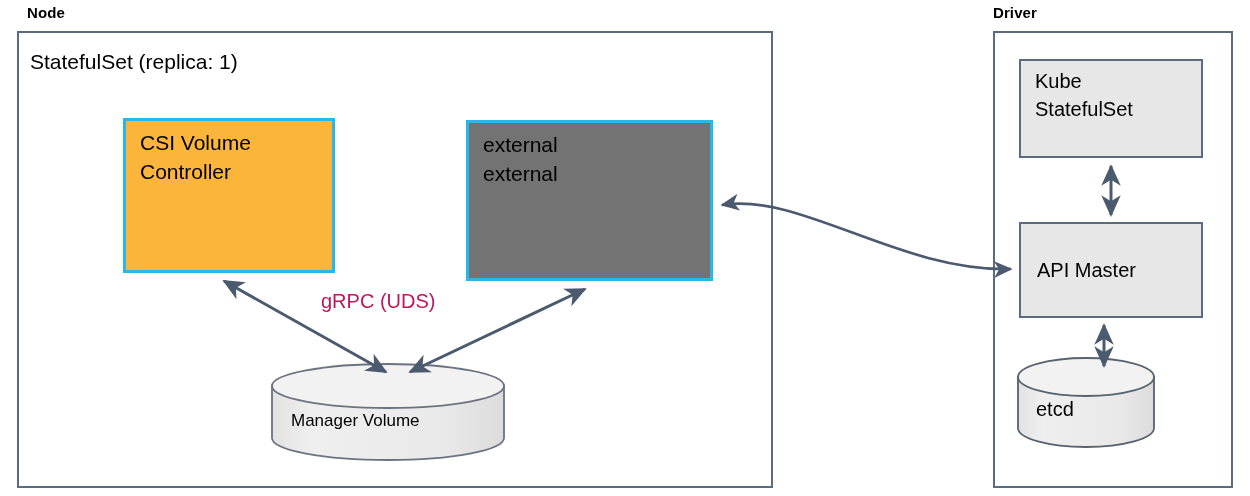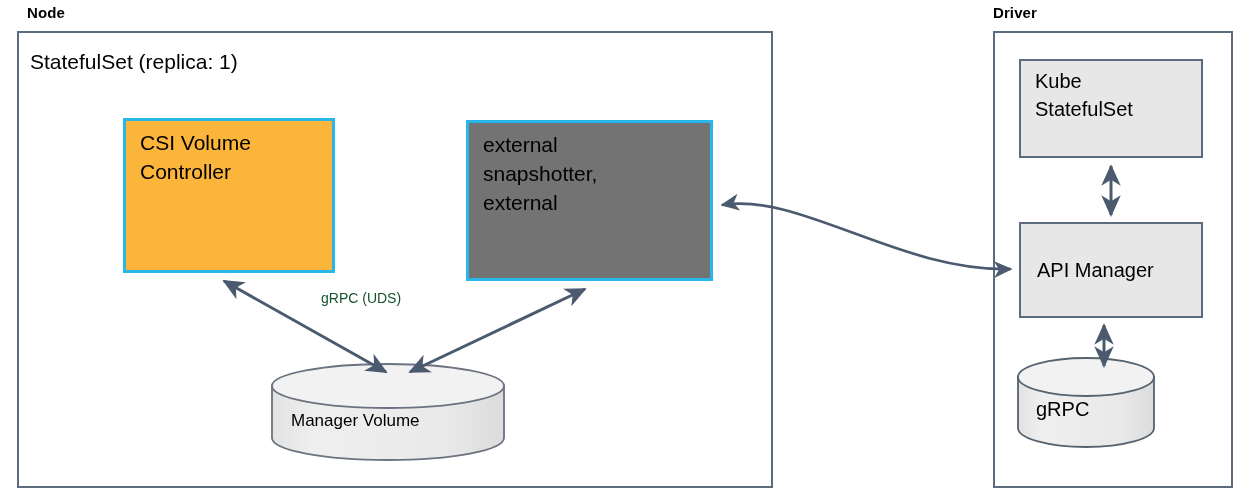--- a/index.html
+++ b/index.html
@@ -82,22 +82,22 @@
 
   
   .cyl-label {
     font-size: 17px;
     color: #000000;
     white-space: nowrap;
   }
 
   
   .edge-label {
-    font-size: 14px;
-    color: #14532d;
+    font-size: 20px;
+    color: #be185d;
     white-space: nowrap;
   }
 
   svg.overlay {
     position: absolute;
     left: 0; top: 0;
     width: 1250px;
     height: 496px;
     pointer-events: none;
   }
@@ -116,31 +116,30 @@
 
   <div class="abs container-box" style="left:993px; top:31px; width:240px; height:457px;"></div>
 
   <div class="abs proc-box proc-orange" style="left:123px; top:118px; width:212px; height:155px;">
     <div class="line">CSI Volume</div>
     <div class="line">Controller</div>
   </div>
 
   <div class="abs proc-box proc-green" style="left:466px; top:120px; width:247px; height:161px;">
     <div class="line">external</div>
-    <div class="line">snapshotter,</div>
     <div class="line">external</div>
   </div>
 
   <div class="abs grey-box" style="left:1019px; top:59px; width:184px; height:99px;">
     <div class="line">Kube</div>
     <div class="line">StatefulSet</div>
   </div>
 
   <div class="abs grey-box centered" style="left:1019px; top:222px; width:184px; height:96px;">
-    <div class="line">API Manager</div>
+    <div class="line">API Master</div>
   </div>
 
   <svg class="overlay" viewBox="0 0 1250 496">
     <defs>
       <marker id="arrHead" viewBox="0 0 12 12" refX="10.5" refY="6" markerWidth="7.5" markerHeight="7.5" orient="auto-start-reverse">
         <path d="M0,0.8 L11.5,6 L0,11.2 L3.2,6 Z" fill="#4b5a6e"></path>
       </marker>
       <linearGradient id="cylBody" x1="0" y1="0" x2="1" y2="0">
         <stop offset="0%" stop-color="#e2e2e2"></stop>
         <stop offset="18%" stop-color="#efefef"></stop>
@@ -165,17 +164,17 @@
 
     <path d="M722,205 C800,192 900,272 1011,269" fill="none" stroke="#4b5a6e" stroke-width="2.6" marker-start="url(#arrHead)" marker-end="url(#arrHead)"></path>
 
     <line x1="1111" y1="166" x2="1111" y2="215" stroke="#4b5a6e" stroke-width="3" marker-start="url(#arrHead)" marker-end="url(#arrHead)"></line>
 
     <line x1="1104" y1="325" x2="1104" y2="366" stroke="#4b5a6e" stroke-width="3" marker-start="url(#arrHead)" marker-end="url(#arrHead)"></line>
   </svg>
 
   <div class="abs cyl-label" style="left:291px; top:411px;">Manager Volume</div>
 
-  <div class="abs cyl-label" style="left:1036px; top:398px; font-size:20px;">gRPC</div>
+  <div class="abs cyl-label" style="left:1036px; top:398px; font-size:20px;">etcd</div>
 
   <div class="abs edge-label" style="left:321px; top:290px;">gRPC (UDS)</div>
 
 </div>
 
 </body></html>

